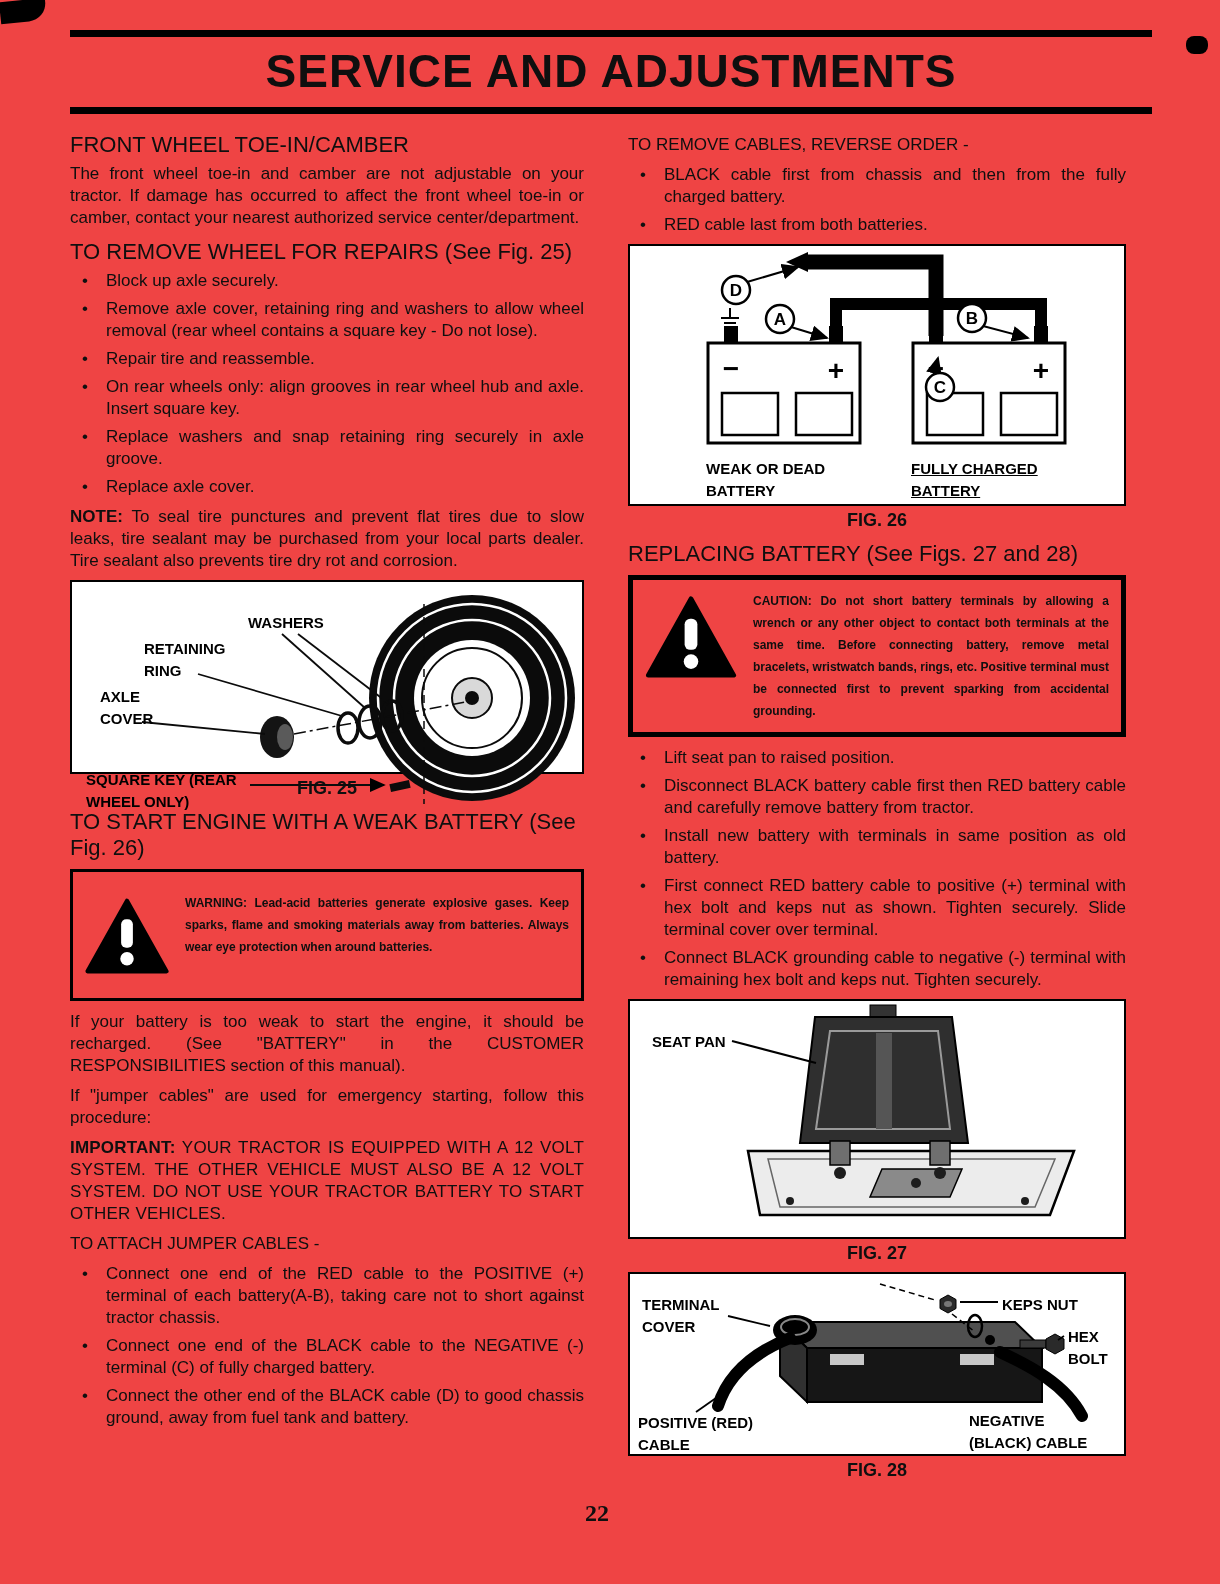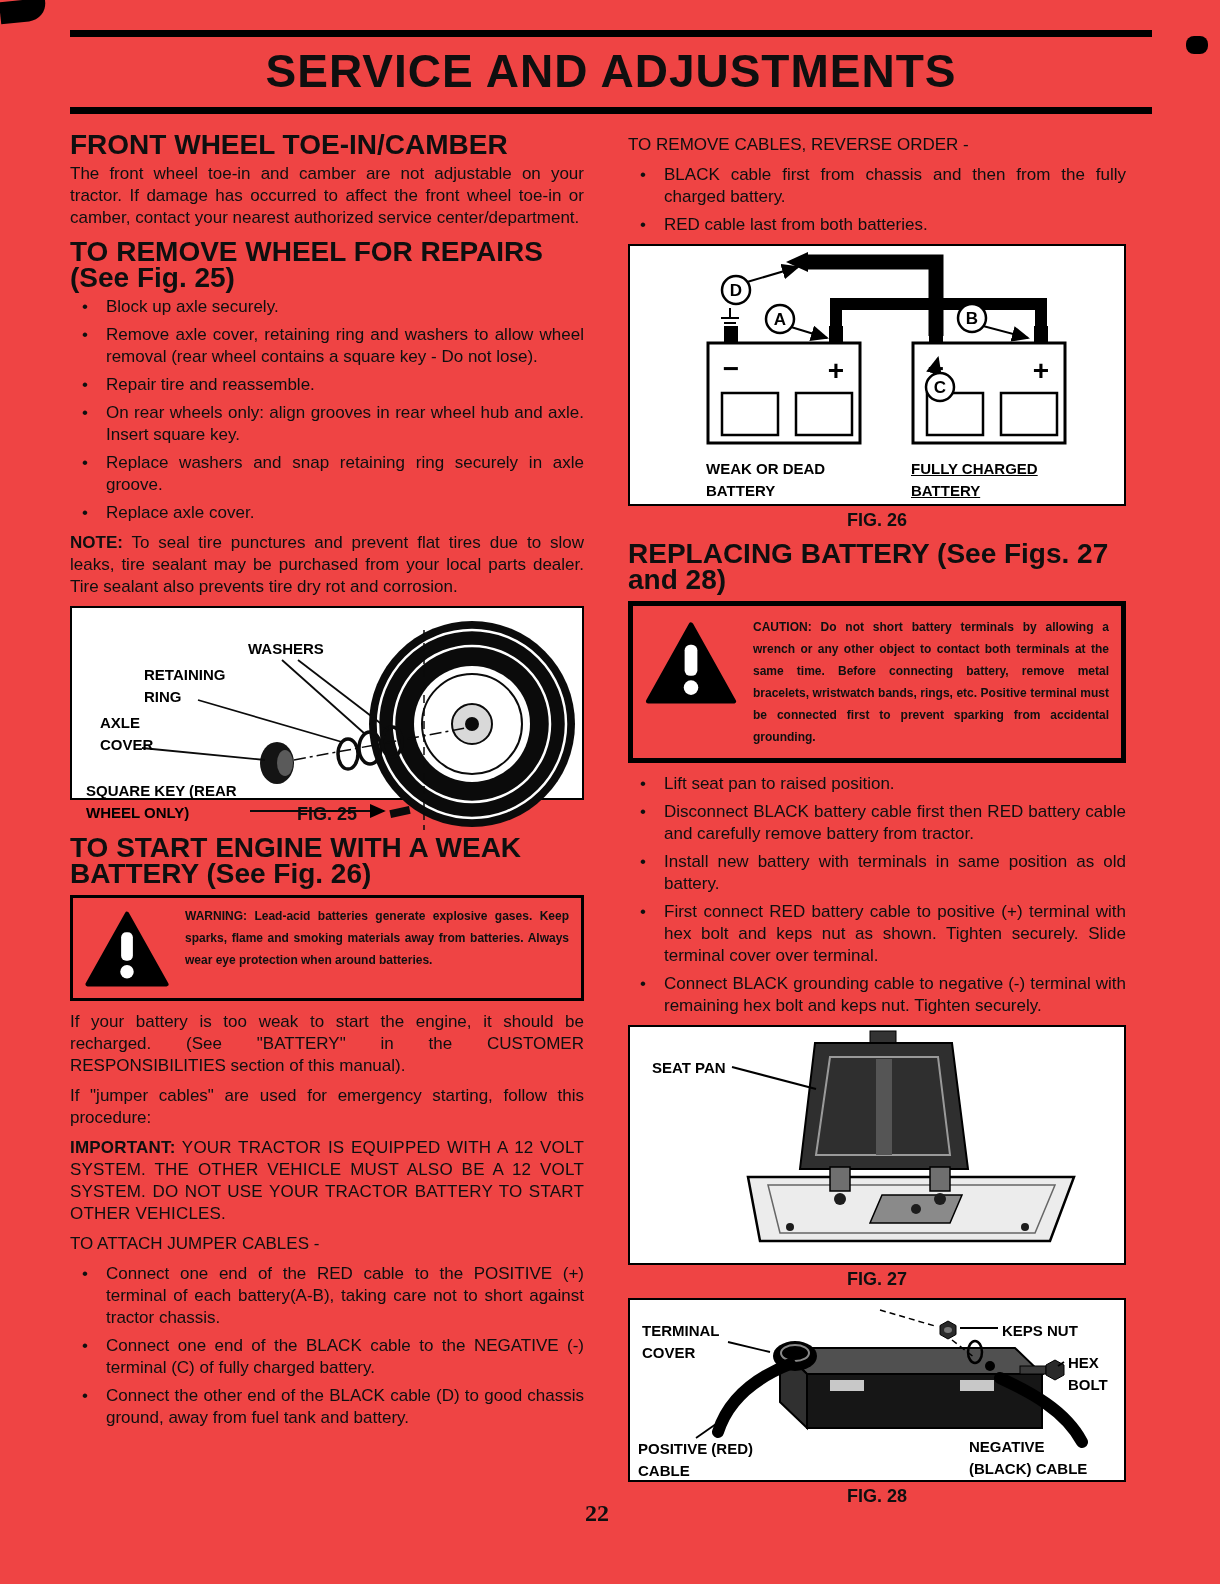--- a/index.html
+++ b/index.html
@@ -8,32 +8,32 @@
     position:relative; width:1220px; height:1584px; background:#ef4444;
     font-family:"Liberation Sans", sans-serif; color:#0f0f0f; overflow:hidden;
   }
   .content { position:absolute; left:70px; top:30px; width:1082px; }
   .rule { height:7px; background:#000; }
   .title { font-size:46px; line-height:56px; font-weight:bold; text-align:center; padding:6px 0 8px; letter-spacing:1px; }
   .cols { display:flex; gap:44px; margin-top:18px; }
   .col-left  { width:514px; flex:none; }
   .col-right { width:498px; flex:none; }
 
-  h2 { font-size:28px; line-height:26px; font-weight:bold; margin:10px 0 5px; }
+  h2 { font-size:22px; line-height:26px; font-weight:normal; margin:10px 0 5px; }
   h2.first { margin-top:0; }
   p.body { font-size:17px; line-height:22px; text-align:justify; margin:0 0 8px; }
   p.plain { text-align:left; }
   p.caps  { letter-spacing:0.2px; }
 
   .bullets { margin:2px 0 8px; }
   .bullet { display:flex; margin-bottom:6px; }
   .bullet .dot { flex:none; width:36px; padding-left:12px; font-size:17px; line-height:22px; }
   .bullet .txt { flex:1; font-size:17px; line-height:22px; text-align:justify; }
 
-  .warn-box { display:flex; align-items:flex-start; gap:16px; border:3px solid #000; padding:7px 12px; margin:8px 0 10px; }
+  .warn-box { display:flex; align-items:flex-start; gap:16px; border:3px solid #000; padding:20px 12px; margin:8px 0 10px; }
   .warn-box.thick { border-width:5px; padding:10px 12px; }
   .warn-text { font-size:12px; line-height:22px; font-weight:bold; text-align:justify; margin:0; }
   .warn-icon { flex:none; margin-top:6px; }
 
   .figure { margin:8px 0 2px; }
   .figure-box { position:relative; border:2px solid #000; background:#fff; }
   .figure-caption { text-align:center; font-weight:bold; font-size:18px; margin:4px 0 6px; }
   .fig-label { position:absolute; font-size:15px; line-height:22px; font-weight:bold; color:#000; }
   svg.drawing { display:block; }
 
@@ -127,21 +127,21 @@
                 <line x1="210" y1="52" x2="293" y2="126"></line>
                 <line x1="226" y1="52" x2="316" y2="121"></line>
                 <line x1="126" y1="92" x2="270" y2="134"></line>
                 <line x1="70" y1="140" x2="193" y2="152"></line>
               </g>
               <line x1="178" y1="203" x2="312" y2="203" stroke="#0b0b0b" stroke-width="1.8" marker-end="url(#ah25)"></line>
             </svg>
             <div class="fig-label" style="left:176px; top:30px;">WASHERS</div>
             <div class="fig-label" style="left:72px; top:56px; width:92px;">RETAINING RING</div>
             <div class="fig-label" style="left:28px; top:104px; width:62px;">AXLE COVER</div>
-            <div class="fig-label" style="left:14px; top:172px; width:162px;">SQUARE KEY (REAR WHEEL ONLY)</div>
+            <div class="fig-label" style="left:14px; top:187px; width:162px;">SQUARE KEY (REAR WHEEL ONLY)</div>
           </div>
           <div class="figure-caption">FIG. 25</div>
         </div>
 
         <h2>TO START ENGINE WITH A WEAK BATTERY (See Fig. 26)</h2>
 
         <div class="warn-box">
           <span class="warn-icon">
             <svg width="84" height="76" viewBox="0 0 100 90">
               <path d="M50 3 L97 87 L3 87 Z" fill="#000" stroke="#000" stroke-width="5" stroke-linejoin="round"></path>

